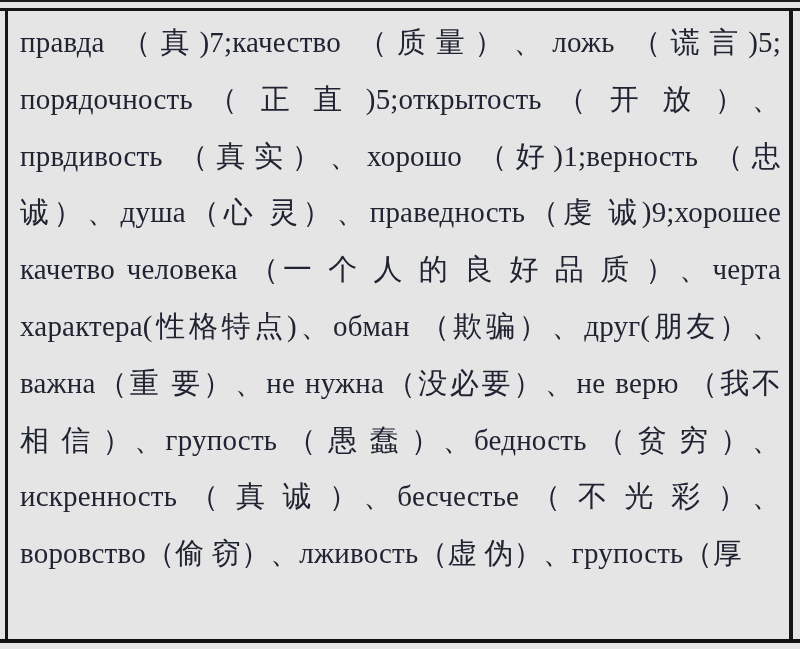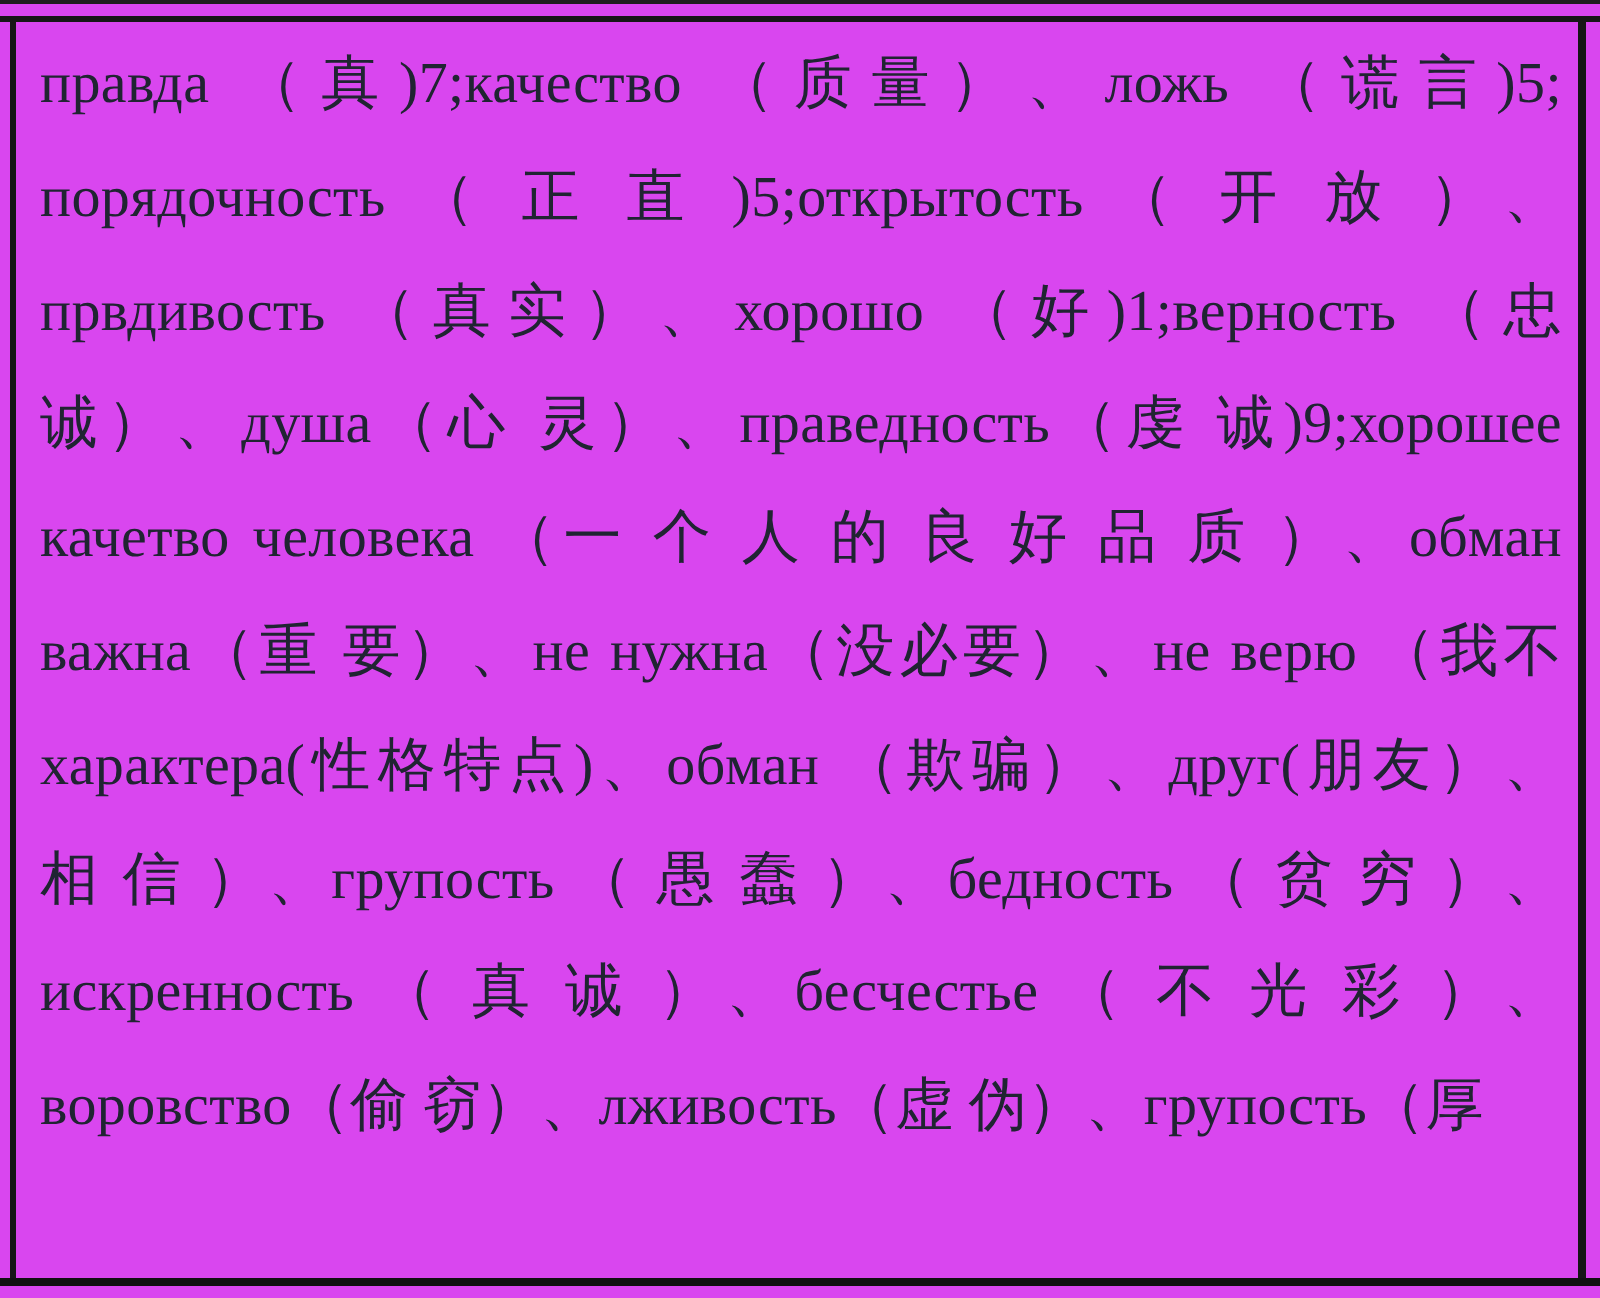--- a/index.html
+++ b/index.html
@@ -7,21 +7,21 @@
     padding: 0;
     width: 800px;
     height: 649px;
     background: #ffffff;
     overflow: hidden;
   }
   .page {
     position: relative;
     width: 800px;
     height: 649px;
-    background: #d946ef;
+    background: #e5e5e5;
     font-family: "Liberation Serif", "DejaVu Serif", serif;
   }
   .hrule {
     position: absolute;
     left: 0;
     width: 800px;
     background: #161616;
   }
   #rule-top-outer { top: 0; height: 2px; background: #1d1d1d; }
   #rule-cell-top  { top: 8px; height: 3px; }
@@ -67,21 +67,21 @@
   <div id="rule-cell-top" class="hrule"></div>
   <div id="rule-cell-left" class="vrule"></div>
   <div id="rule-cell-right" class="vrule"></div>
   <div id="rule-cell-bottom" class="hrule"></div>
 
   <div class="text-block">
     <div class="line">правда （真)7;качество （质量）、ложь （谎言)5;</div>
     <div class="line">порядочность （ 正 直 )5;открытость （ 开 放 ）、</div>
     <div class="line">првдивость （真实）、хорошо （好)1;верность （忠</div>
     <div class="line">诚）、душа（心 灵）、праведность（虔 诚)9;хорошее</div>
-    <div class="line">качетво человека （一 个 人 的 良 好 品 质 ）、обман</div>
+    <div class="line">качетво человека （一 个 人 的 良 好 品 质 ）、черта</div>
+    <div class="line">характера(性格特点)、обман （欺骗）、друг(朋友）、</div>
     <div class="line">важна（重 要）、не нужна（没必要）、не верю （我不</div>
-    <div class="line">характера(性格特点)、обман （欺骗）、друг(朋友）、</div>
     <div class="line">相 信 ）、групость （ 愚 蠢 ）、бедность （ 贫 穷 ）、</div>
     <div class="line">искренность （ 真 诚 ）、бесчестье （ 不 光 彩 ）、</div>
     <div class="line">воровство（偷 窃）、лживость（虚 伪）、групость（厚</div>
   </div>
 
 </div>
 
 </body></html>

